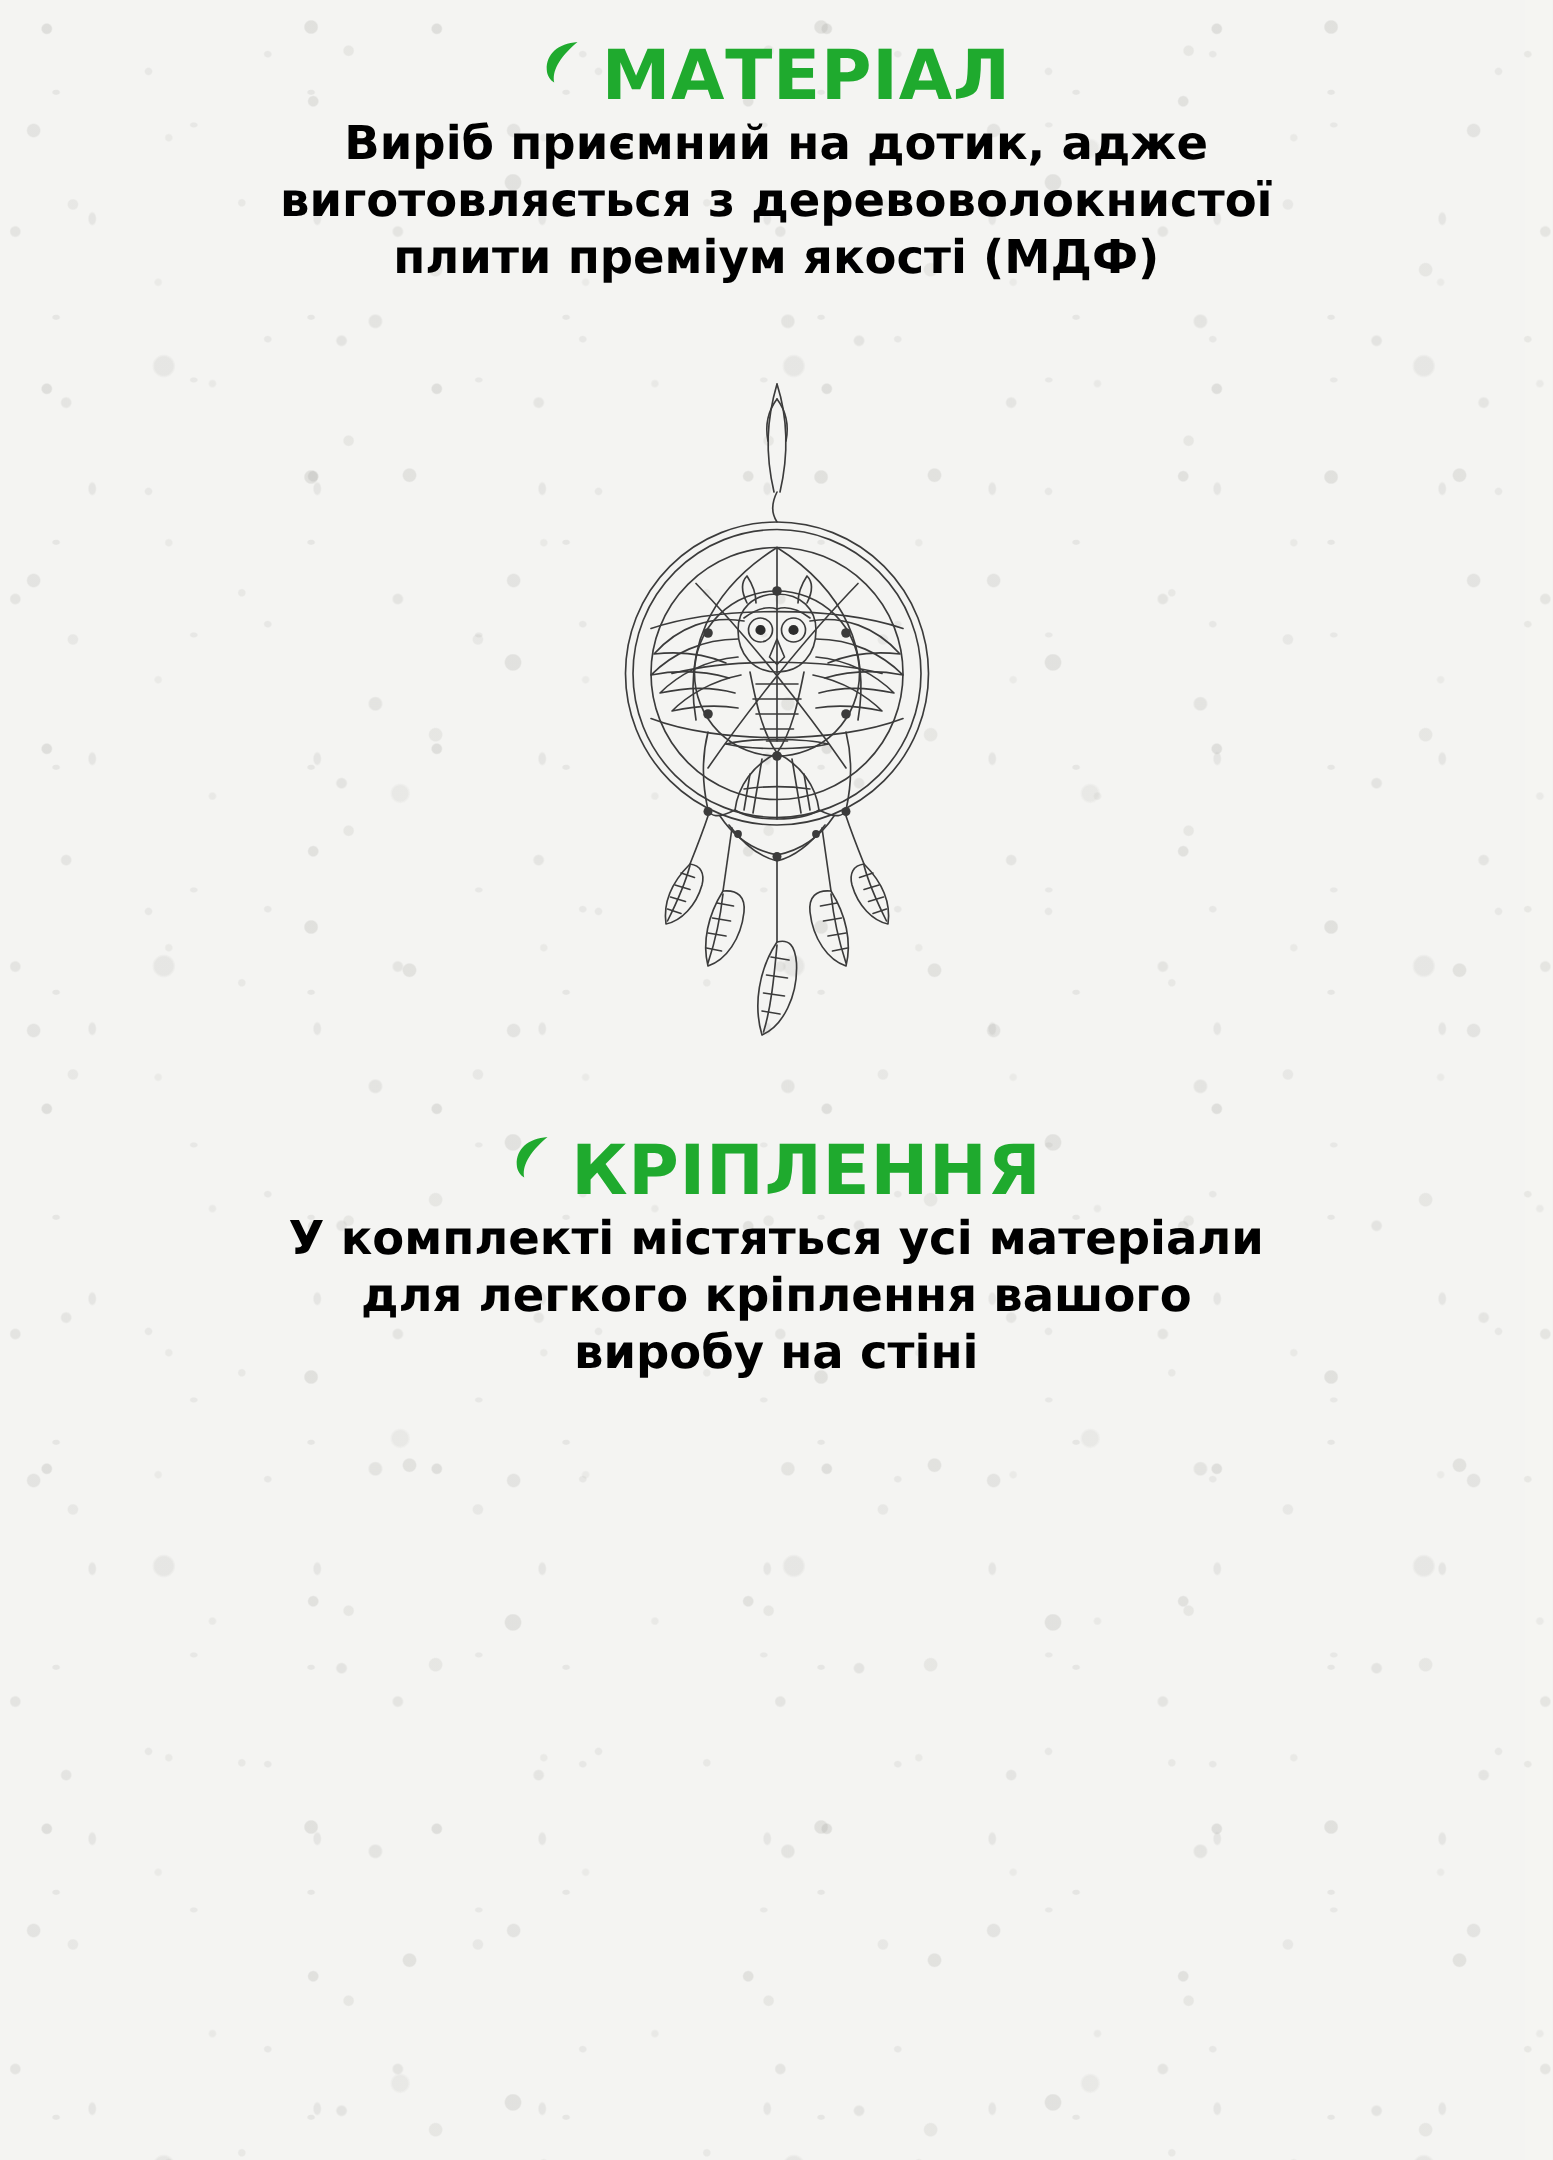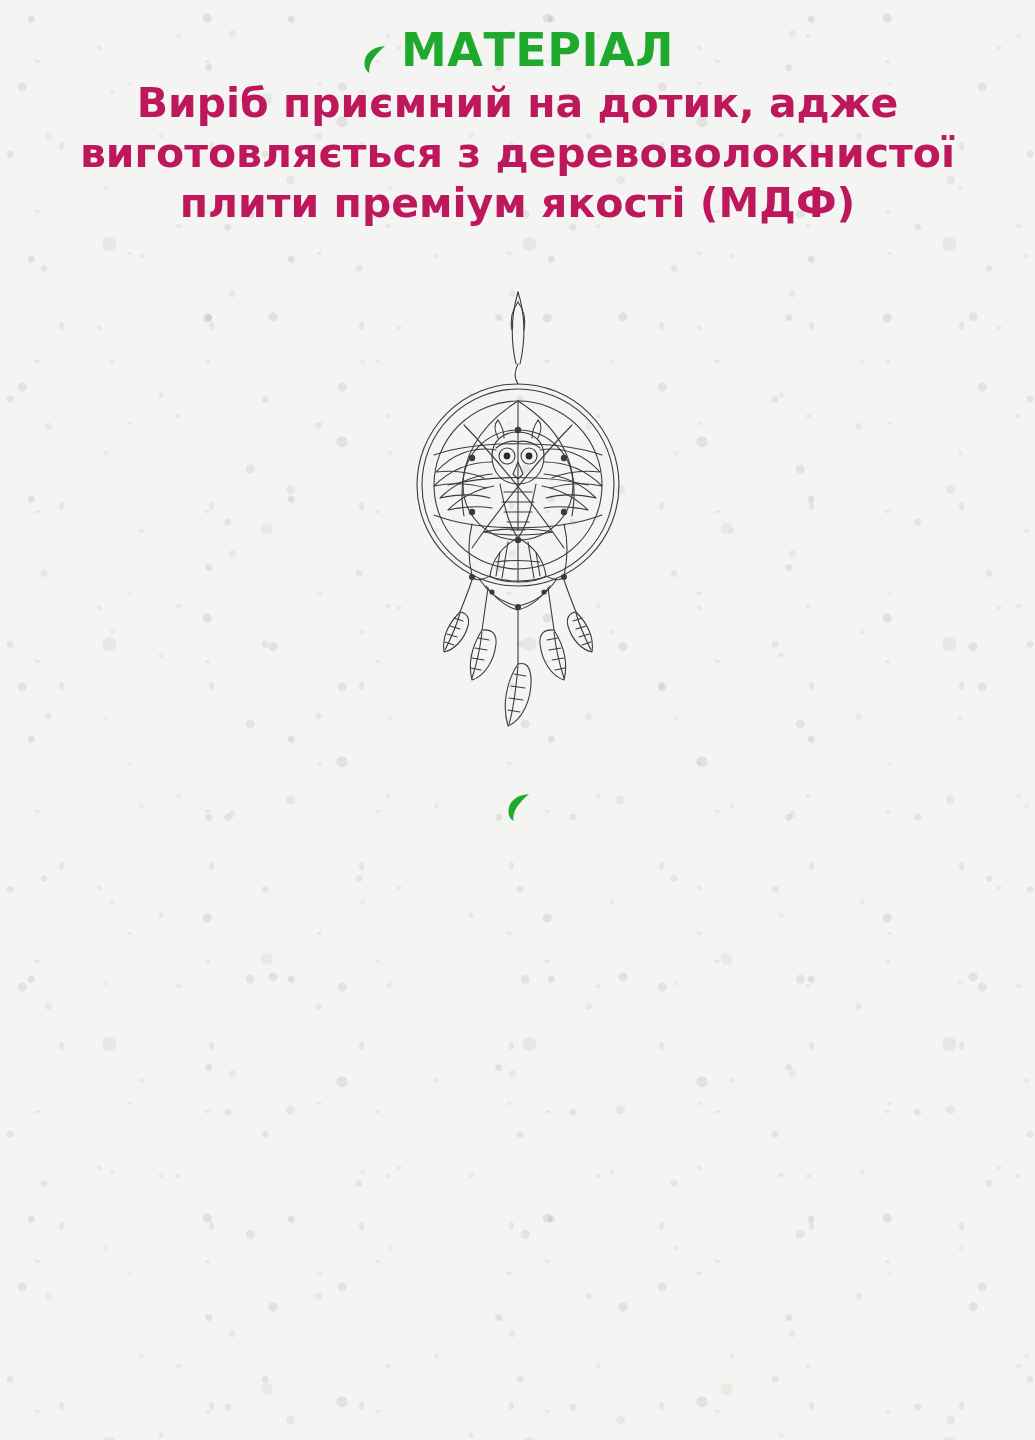--- a/index.html
+++ b/index.html
@@ -74,21 +74,21 @@
     align-items: center;
   }
 
   .section {
     width: 100%;
     text-align: center;
   }
 
   .heading {
     display: flex;
-    align-items: flex-end;
+    align-items: flex-start;
     justify-content: center;
     gap: 14px;
     margin: 0 0 4px;
   }
   .heading-text {
     font-size: 46px;
     font-weight: 700;
     letter-spacing: 0.5px;
     color: #1faa2e;
     line-height: 1.05;
@@ -97,23 +97,23 @@
 
   
   .leaf {
     width: 26px;
     height: 30px;
     flex: 0 0 auto;
     display: block;
   }
 
   .body-text {
-    font-size: 41px;
+    font-size: 31px;
     font-weight: 600;
-    color: #be185d;
+    color: #000000;
     line-height: 1.22;
     margin: 0 auto;
     max-width: 900px;
     white-space: pre-line;
   }
 
   .gap-small { height: 34px; }
   .gap-mid { height: 26px; }
 
   
@@ -269,16 +269,20 @@
   </div>
 
 
   <div class="gap-mid"></div>
 
   <div class="section">
     <div class="heading">
       <svg class="leaf" viewBox="0 0 26 30" aria-hidden="true">
         <path d="M24 2C11 3 3 10 3.5 20.5c.2 4 2.3 7 5 8.5C7 22 11 13 24 2z" fill="#1faa2e"></path>
       </svg>
+      <div class="heading-text">КРІПЛЕННЯ</div>
     </div>
+    <div class="body-text">У комплекті містяться усі матеріали
+для легкого кріплення вашого
+виробу на стіні</div>
   </div>
 
 </div>
 
 </body></html>

